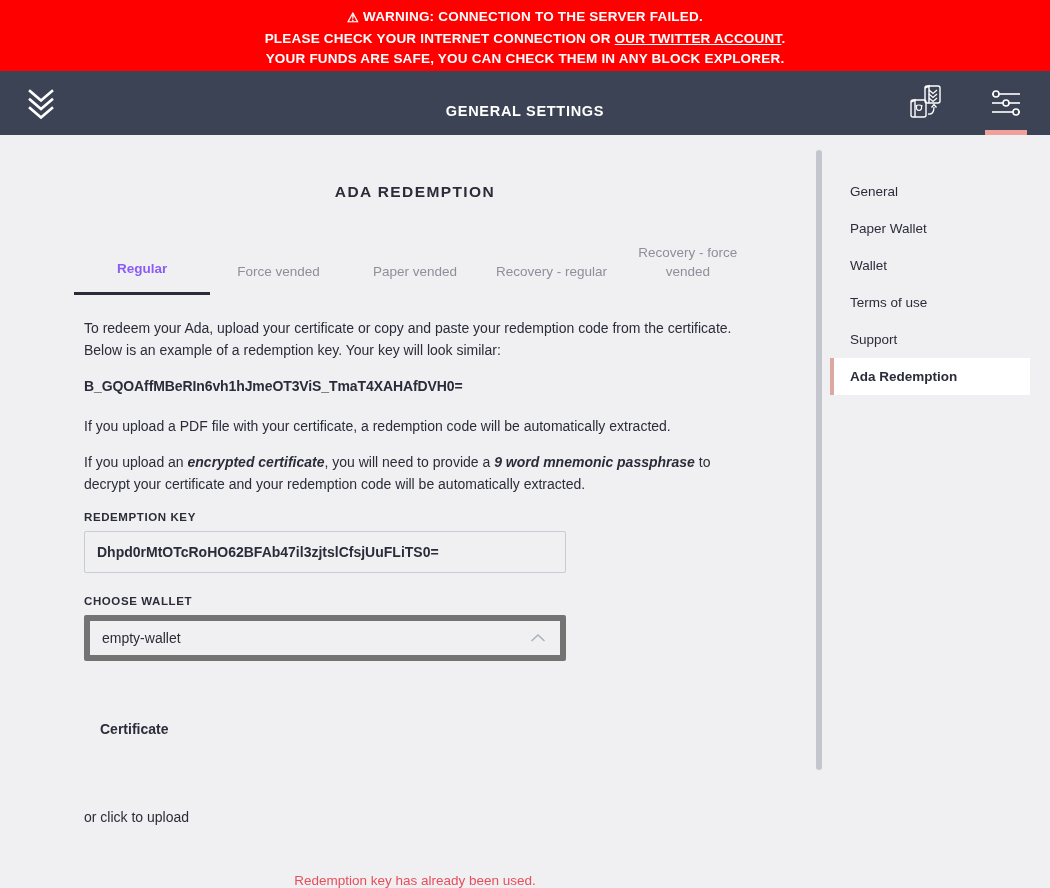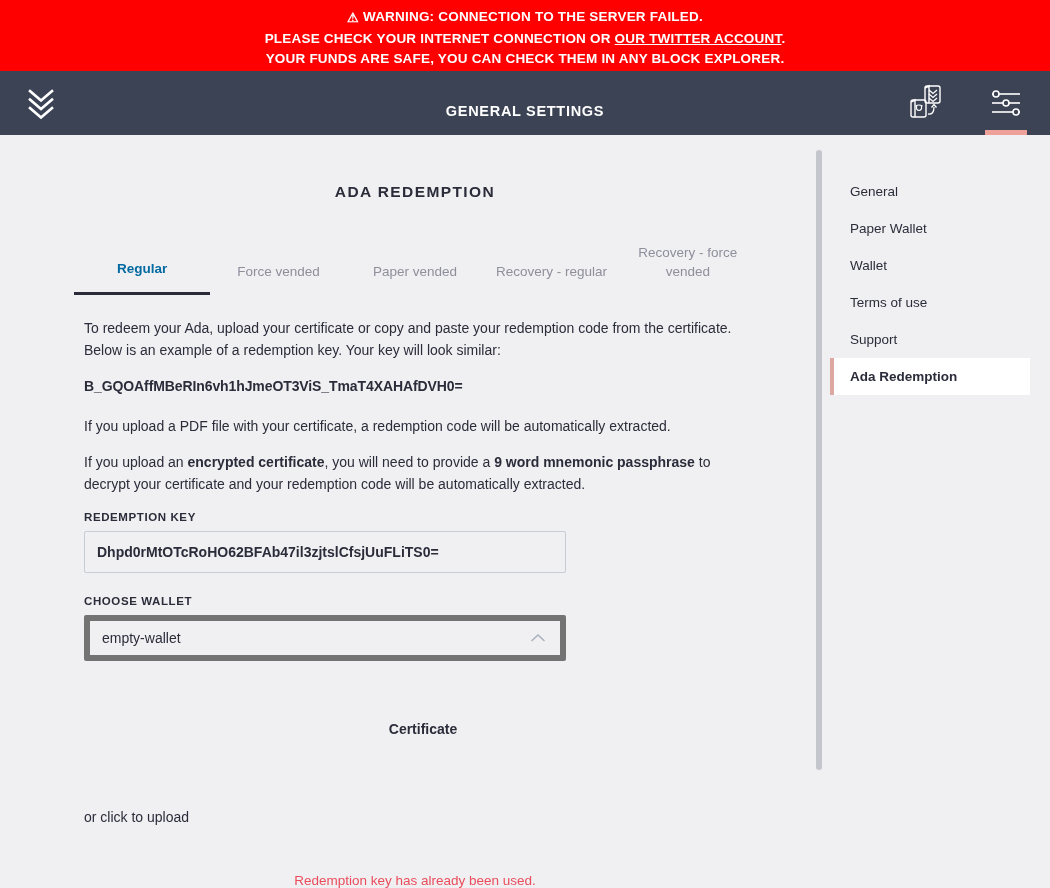--- a/index.html
+++ b/index.html
@@ -143,21 +143,21 @@
     flex: 1;
     text-align: center;
     font-size: 13.5px;
     color: #8e8f9b;
     line-height: 19px;
     padding: 0 4px 14px 4px;
     cursor: pointer;
     box-sizing: border-box;
   }
   .tab.active {
-    color: #0369a1;
+    color: #8b5cf6;
     font-weight: bold;
     border-bottom: 3px solid #2b2c3a;
   }
 
   
   .copy {
     width: 662px;
     margin: 0 auto;
     padding-top: 22px;
   }
@@ -165,21 +165,21 @@
     margin: 0 0 14px 0;
     font-size: 14px;
     line-height: 22px;
     color: #2b2c3a;
   }
   .copy p.key-example {
     font-weight: bold;
     letter-spacing: -0.1px;
     margin-bottom: 18px;
   }
-  .copy strong { font-weight: bold; }
+  .copy strong { font-weight: bold; font-style: italic; }
 
   
   .form-area {
     width: 662px;
     margin: 16px auto 0 auto;
     display: flex;
     gap: 30px;
     flex-direction: column;
   }
   .form-left { width: 482px; }
@@ -228,21 +228,20 @@
     right: 14px;
     top: 50%;
     transform: translateY(-50%);
   }
 
   .cert-title {
     font-size: 14px;
     font-weight: bold;
     color: #2b2c3a;
     margin: 0 0 72px 16px;
-    text-align: center;
   }
   .cert-upload {
     font-size: 14px;
     color: #2b2c3a;
     cursor: pointer;
   }
 
   .error-msg {
     width: 662px;
     margin: 48px auto 0 auto;

